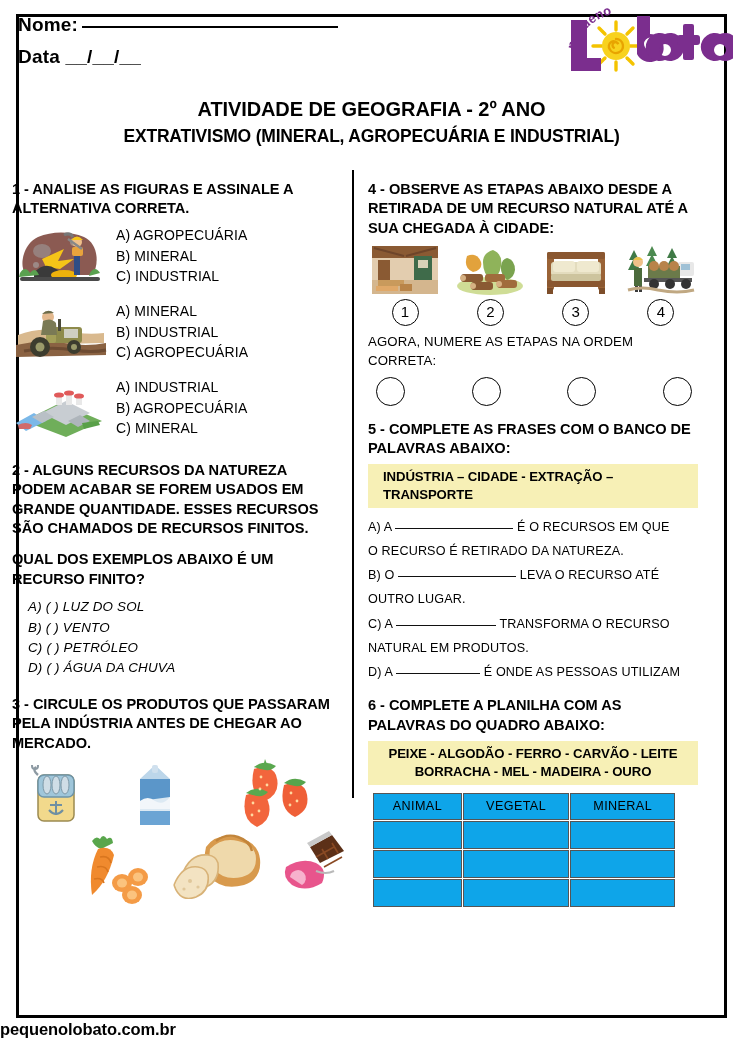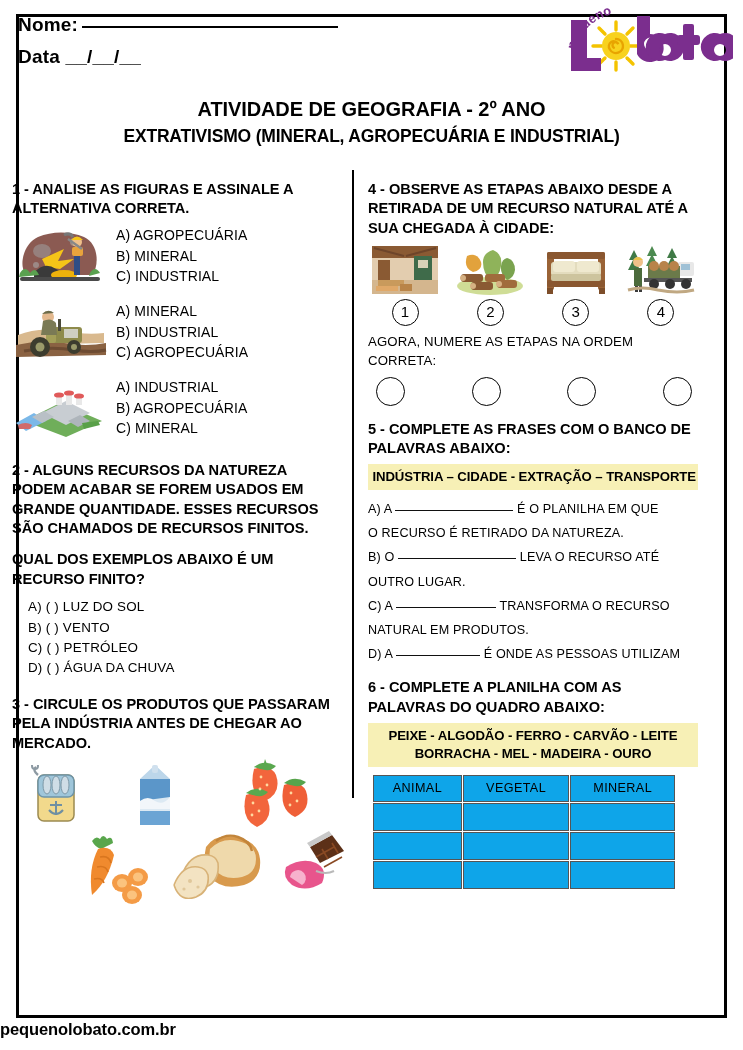--- a/index.html
+++ b/index.html
@@ -25,38 +25,38 @@
   .colR{position:absolute;left:368px;top:180px;width:330px;}
 
   .qh{font-size:14.6px;font-weight:bold;line-height:1.33;letter-spacing:-0.05px;margin:0 0 6px 0;}
 
   
   .q1row{display:flex;align-items:center;margin-top:2px;}
   .q1img{width:96px;height:62px;flex:0 0 96px;margin-right:8px;}
   .q1opts{font-size:14px;line-height:1.46;letter-spacing:.1px;}
 
   
-  .optlist{font-size:13.4px;line-height:1.52;margin-left:16px;letter-spacing:.2px;}
+  .optlist{font-size:13.4px;line-height:1.52;margin-left:16px;letter-spacing:.2px;font-style:italic;}
 
   
   .q3grid{position:relative;height:150px;margin-top:2px;}
   .q3i{position:absolute;}
 
   
   .q4strip{display:flex;justify-content:space-between;margin-top:6px;}
   .q4cell{width:74px;text-align:center;}
   .q4img{width:70px;height:52px;margin:0 auto;}
   .numcirc{width:25px;height:25px;border:1.6px solid #000;border-radius:50%;margin:3px auto 0;font-size:15px;line-height:24px;text-align:center;}
   .q4text{font-size:13.2px;line-height:1.45;margin-top:6px;letter-spacing:.15px;}
   .blankrow{display:flex;justify-content:space-between;margin-top:6px;padding:0 6px 0 8px;}
   .blankcirc{width:27px;height:27px;border:1.5px solid #000;border-radius:50%;}
 
   
   .bank{background:#f7f0b6;font-weight:bold;font-size:13.2px;text-align:center;padding:4px 2px;letter-spacing:-0.1px;line-height:1.35;}
-  .bank.left{text-align:right;padding-left:0;}
+  .bank.left{text-align:left;padding-left:15px;}
 
   .fr{font-size:12.6px;line-height:1.92;letter-spacing:.15px;margin-top:7px;}
   .fr div{white-space:nowrap;}
   .ul{display:inline-block;border-bottom:1px solid #111;vertical-align:2px;}
 
   
   table.tbl{border-collapse:separate;border-spacing:1px;width:304px;margin:7px 0 0 4px;}
   table.tbl td{border:1.4px solid #555;height:24px;font-size:12.6px;text-align:center;background:#0ea5e9;}
   table.tbl td.hd{height:23px;letter-spacing:.4px;}
 
@@ -421,21 +421,21 @@
       <div class="blankcirc"></div>
     </div>
 
     <div class="qh" style="margin-top:14px">5 - COMPLETE AS FRASES COM O BANCO DE PALAVRAS ABAIXO:</div>
     <div class="bank left">INDÚSTRIA – CIDADE - EXTRAÇÃO – TRANSPORTE</div>
 
     <div class="fr">
       <div>
         <span>A) A</span>
         <span class="ul" style="width:118px"></span>
-        <span>É O PLANILHA EM QUE</span>
+        <span>É O RECURSOS EM QUE</span>
       </div>
       <div>O RECURSO É RETIRADO DA NATUREZA.</div>
       <div>
         <span>B) O</span>
         <span class="ul" style="width:118px"></span>
         <span>LEVA O RECURSO ATÉ</span>
       </div>
       <div>OUTRO LUGAR.</div>
       <div>
         <span>C) A</span>

